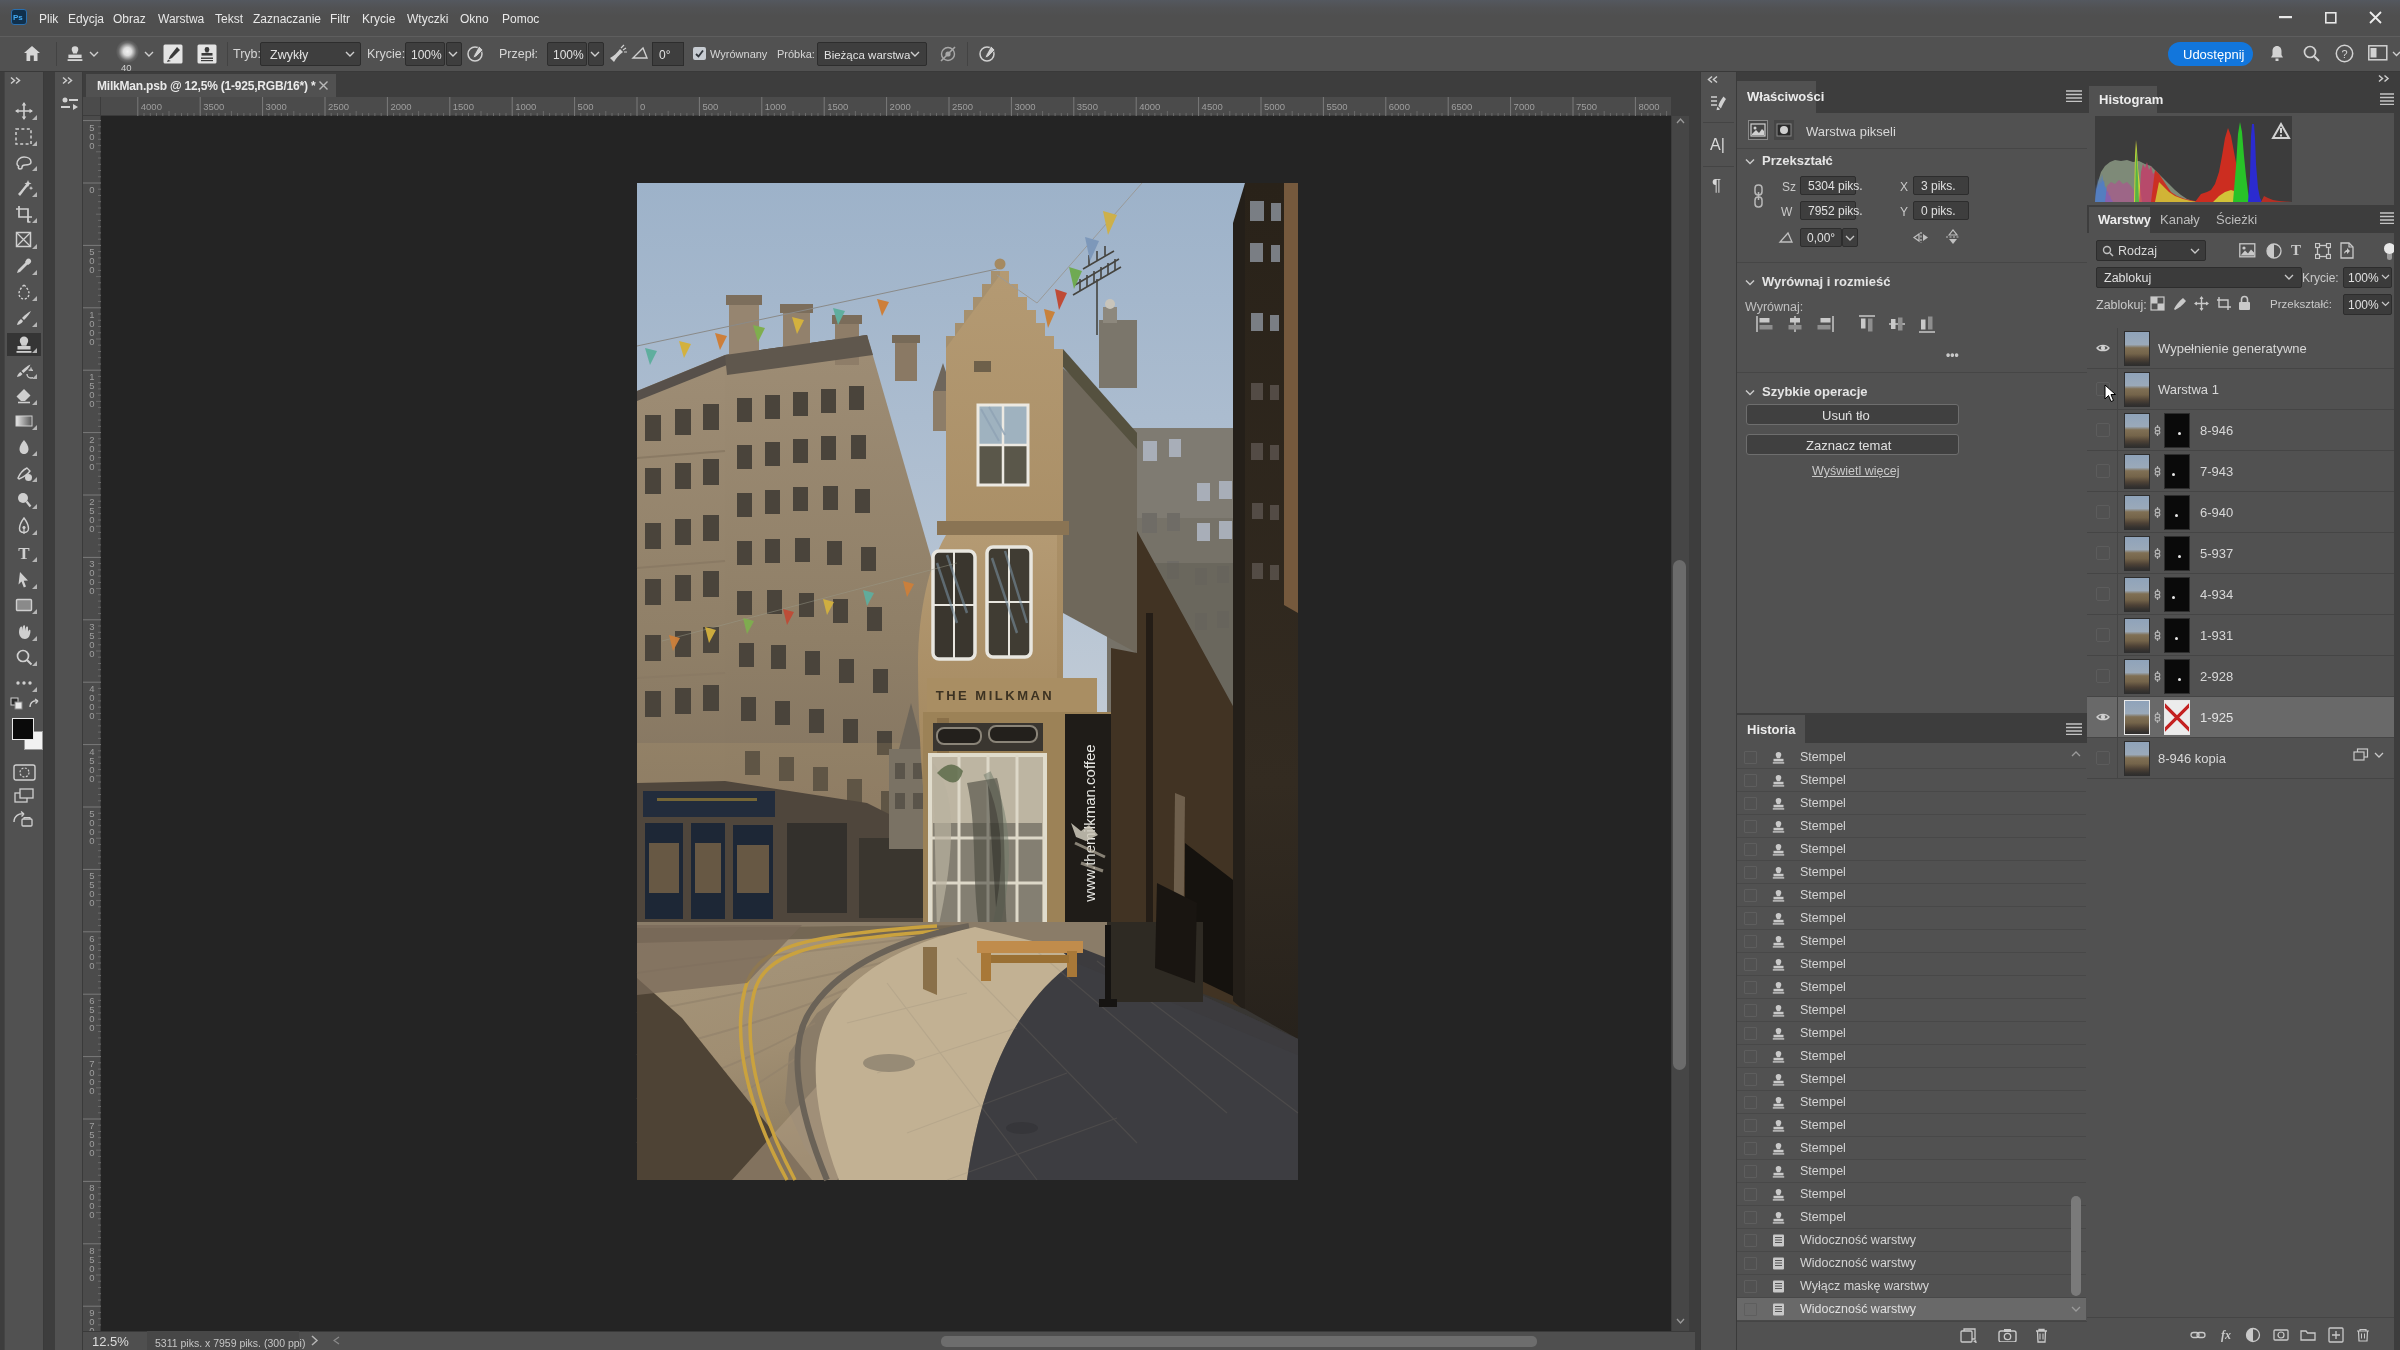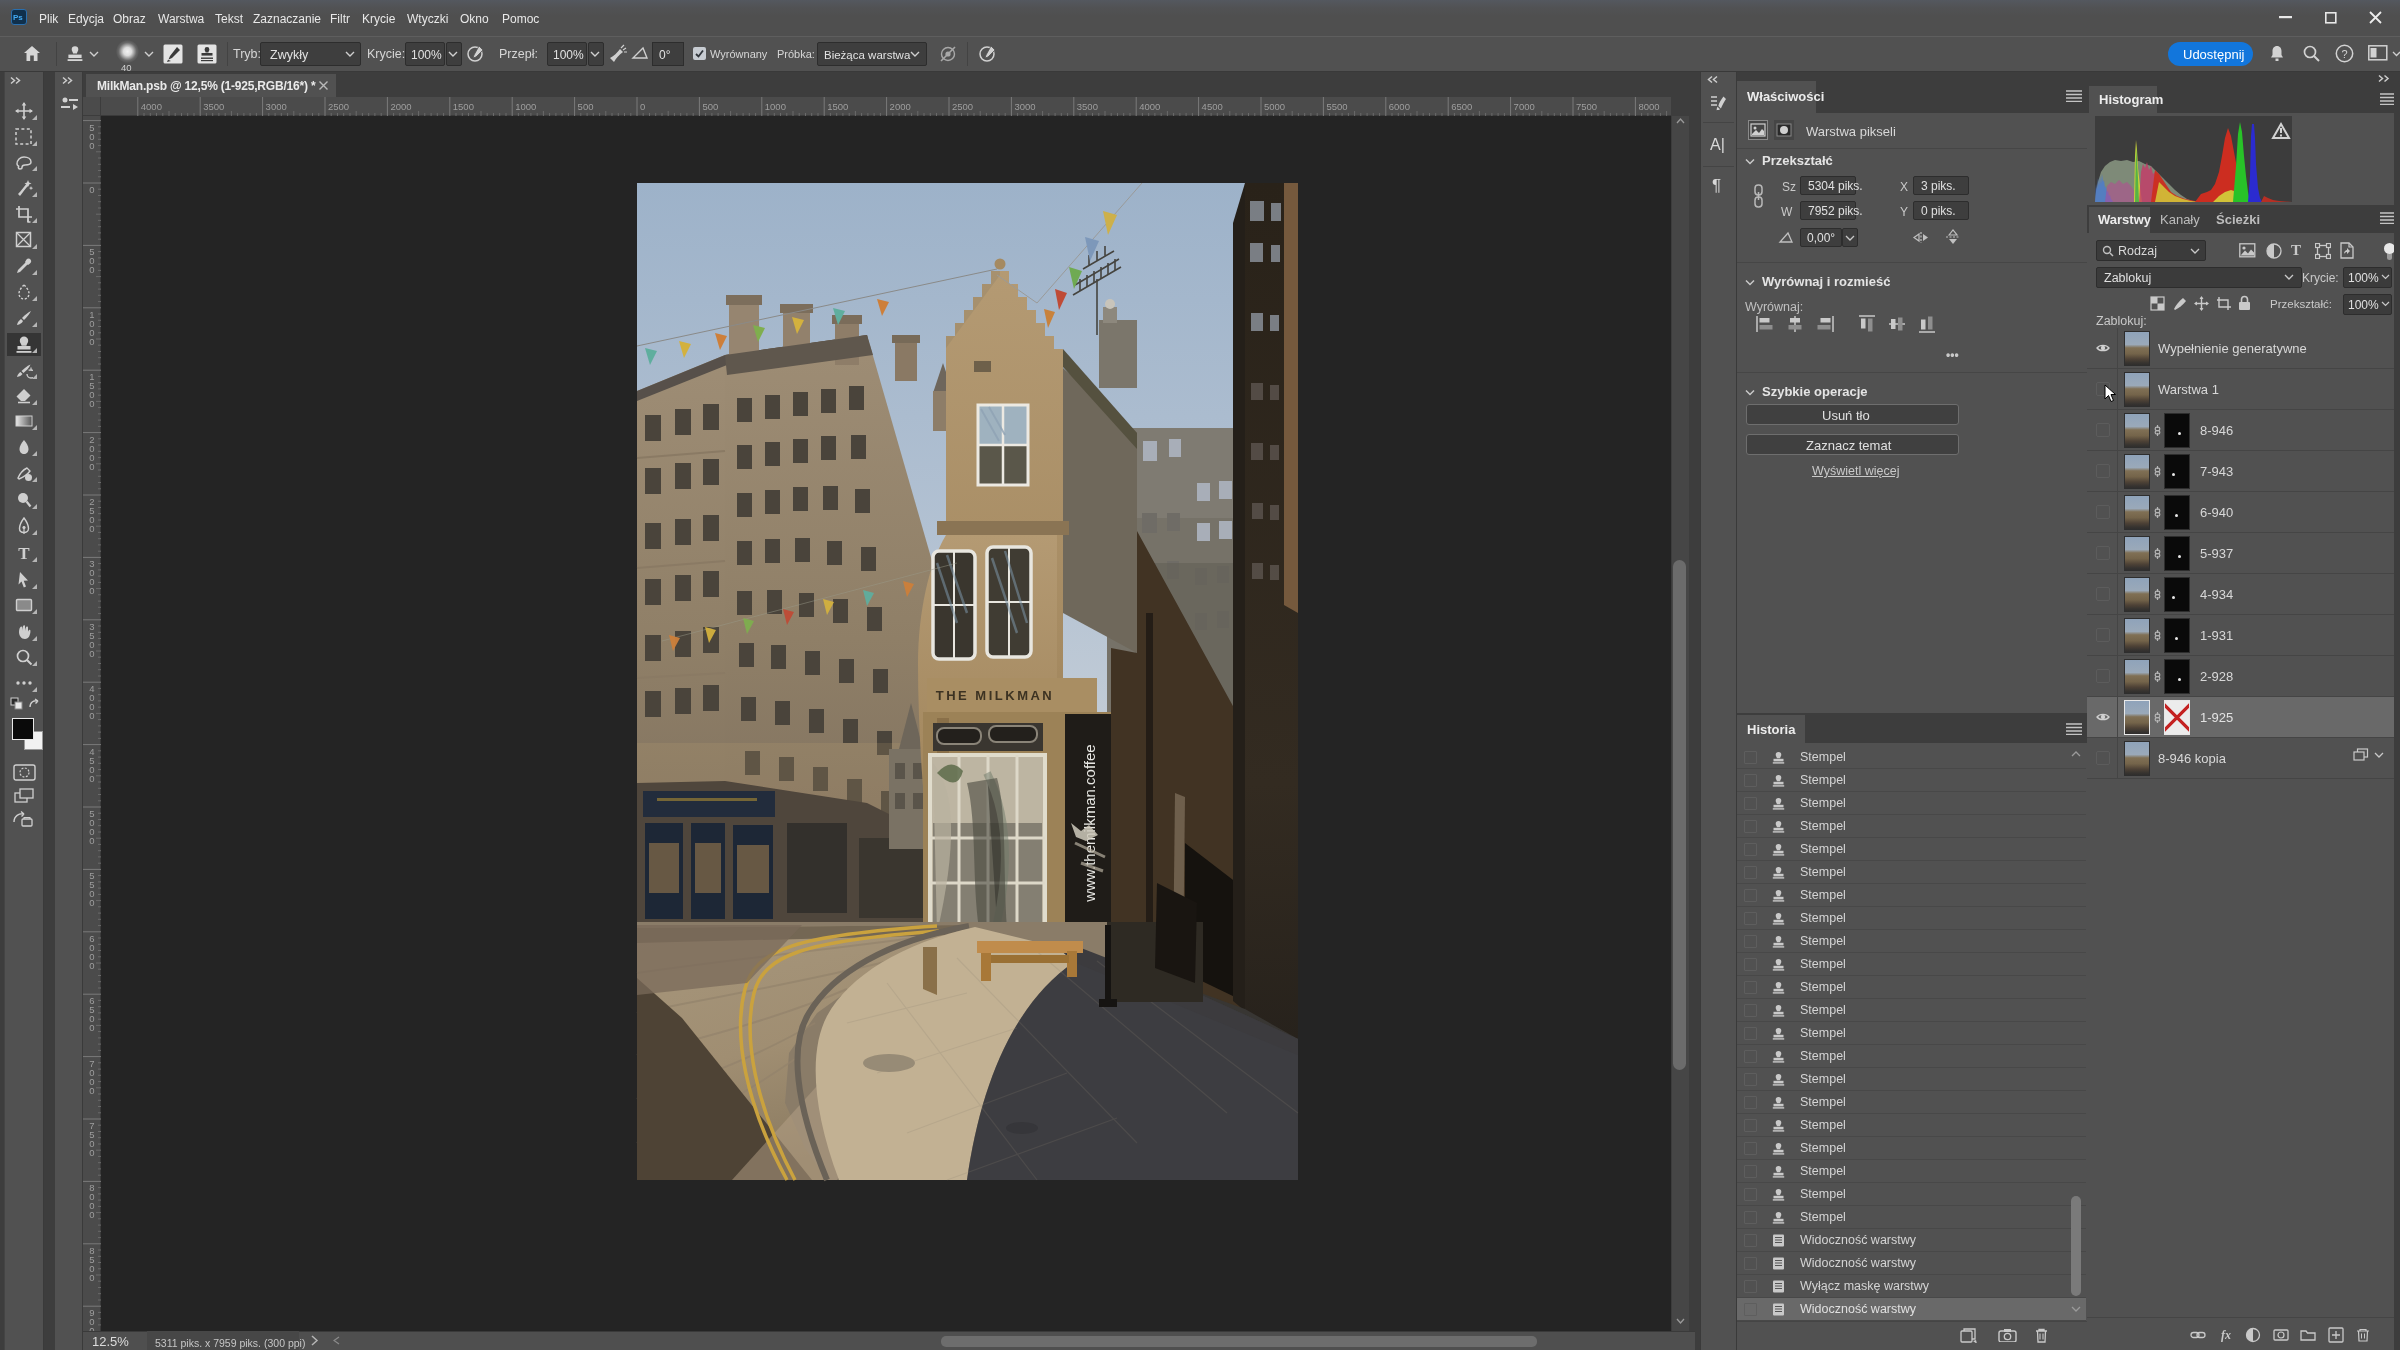--- a/index.html
+++ b/index.html
@@ -1184,21 +1184,21 @@
       <path d="M153,86 L155,60 L156,20 L157,8 L159,8 L160,22 L161,48 L163,72 L165,82 L167,86 Z" fill="#2b2bd0"></path>
       <path d="M166,86 L169,80 L173,82 L178,84 L184,85 L190,85.5 L197,86 Z" fill="#cc2d20" opacity="0.85"></path>
       <path d="M178,22 L186,8 L194,22 Z" fill="none" stroke="#d2d2d2" stroke-width="2"></path>
       <rect x="185" y="12" width="2" height="5" fill="#d2d2d2"></rect>
       <rect x="185" y="18.5" width="2" height="2" fill="#d2d2d2"></rect>
     </svg>
     <div class="abs" style="left:2087px;top:205px;width:313px;height:28px;background:#3d3d3d;"></div>
     <div class="abs" style="left:2089px;top:207px;width:61px;height:26px;background:#515151;"></div>
     <div class="abs" style="left:2098px;top:212px;font-size:13px;color:#ececec;font-weight:bold;white-space:nowrap;">Warstwy</div>
     <div class="abs" style="left:2160px;top:212px;font-size:13px;color:#bdbdbd;font-weight:normal;white-space:nowrap;">Kanały</div>
-    <div class="abs" style="left:2216px;top:212px;font-size:13px;color:#bdbdbd;font-weight:bold;white-space:nowrap;">Ścieżki</div>
+    <div class="abs" style="left:2216px;top:212px;font-size:13px;color:#bdbdbd;font-weight:normal;white-space:nowrap;">Ścieżki</div>
     <svg class="ic" style="left:2380px;top:212px;" width="16" height="12" viewBox="0 0 16 12">
       <path d="M0,1 h16 M0,4.5 h16 M0,8 h16 M0,11.5 h16" stroke="#c4c4c4" stroke-width="1.6"></path>
     </svg>
     <div class="abs" style="left:2096px;top:240px;width:110px;height:21px;background:#3b3b3b;border:1px solid #2d2d2d;border-radius:2px;"></div>
     <svg class="ic" style="left:2102px;top:245px;" width="12" height="12" viewBox="0 0 12 12">
       <circle cx="5" cy="5" r="3.5" fill="none" stroke="#c0c0c0" stroke-width="1.4"></circle>
       <path d="M8,8 L11,11" stroke="#c0c0c0" stroke-width="1.5"></path>
     </svg>
     <div class="abs" style="left:2118px;top:244px;font-size:12.5px;color:#d8d8d8;font-weight:normal;white-space:nowrap;">Rodzaj</div>
     <svg class="ic" style="left:2190px;top:248px;" width="10" height="6" viewBox="0 0 10 6">
@@ -1232,21 +1232,21 @@
     <div class="abs" style="left:2104px;top:271px;font-size:12.5px;color:#e0e0e0;font-weight:normal;white-space:nowrap;">Zablokuj</div>
     <svg class="ic" style="left:2284px;top:274px;" width="10" height="6" viewBox="0 0 10 6">
       <path d="M1,1 L5,5 L9,1" stroke="#c9c9c9" stroke-width="1.3" fill="none"></path>
     </svg>
     <div class="abs" style="left:2302px;top:271px;font-size:12px;color:#c9c9c9;font-weight:normal;white-space:nowrap;">Krycie:</div>
     <div class="abs" style="left:2343px;top:267px;width:49px;height:21px;background:#3b3b3b;border:1px solid #2d2d2d;border-radius:2px;"></div>
     <div class="abs" style="left:2348px;top:271px;font-size:12px;color:#e0e0e0;font-weight:normal;white-space:nowrap;">100%</div>
     <svg class="ic" style="left:2381px;top:274px;" width="9" height="6" viewBox="0 0 9 6">
       <path d="M1,1 L4.5,4.5 L8,1" stroke="#c9c9c9" stroke-width="1.2" fill="none"></path>
     </svg>
-    <div class="abs" style="left:2096px;top:298px;font-size:12.5px;color:#c9c9c9;font-weight:normal;white-space:nowrap;margin-top:16px;">Zablokuj:</div>
+    <div class="abs" style="left:2096px;top:298px;font-size:12.5px;color:#c9c9c9;font-weight:normal;white-space:nowrap;">Zablokuj:</div>
     <svg class="ic" style="left:2150px;top:296px;" width="15" height="15" viewBox="0 0 15 15">
       <rect x="1" y="1" width="13" height="13" fill="none" stroke="#c9c9c9" stroke-width="1.2"></rect>
       <rect x="1" y="1" width="6.5" height="6.5" fill="#c9c9c9"></rect>
       <rect x="7.5" y="7.5" width="6.5" height="6.5" fill="#c9c9c9"></rect>
     </svg>
     <svg class="ic" style="left:2172px;top:296px;" width="16" height="15" viewBox="0 0 16 15">
       <path d="M2,13 C4,9 7,5 11,2 L14,5 C11,9 7,12 3,14 Z" fill="#c9c9c9"></path>
     </svg>
     <svg class="ic" style="left:2194px;top:296px;" width="15" height="15" viewBox="0 0 15 15">
       <path d="M7.5,1 L7.5,14 M1,7.5 L14,7.5" stroke="#c9c9c9" stroke-width="1.4"></path>

